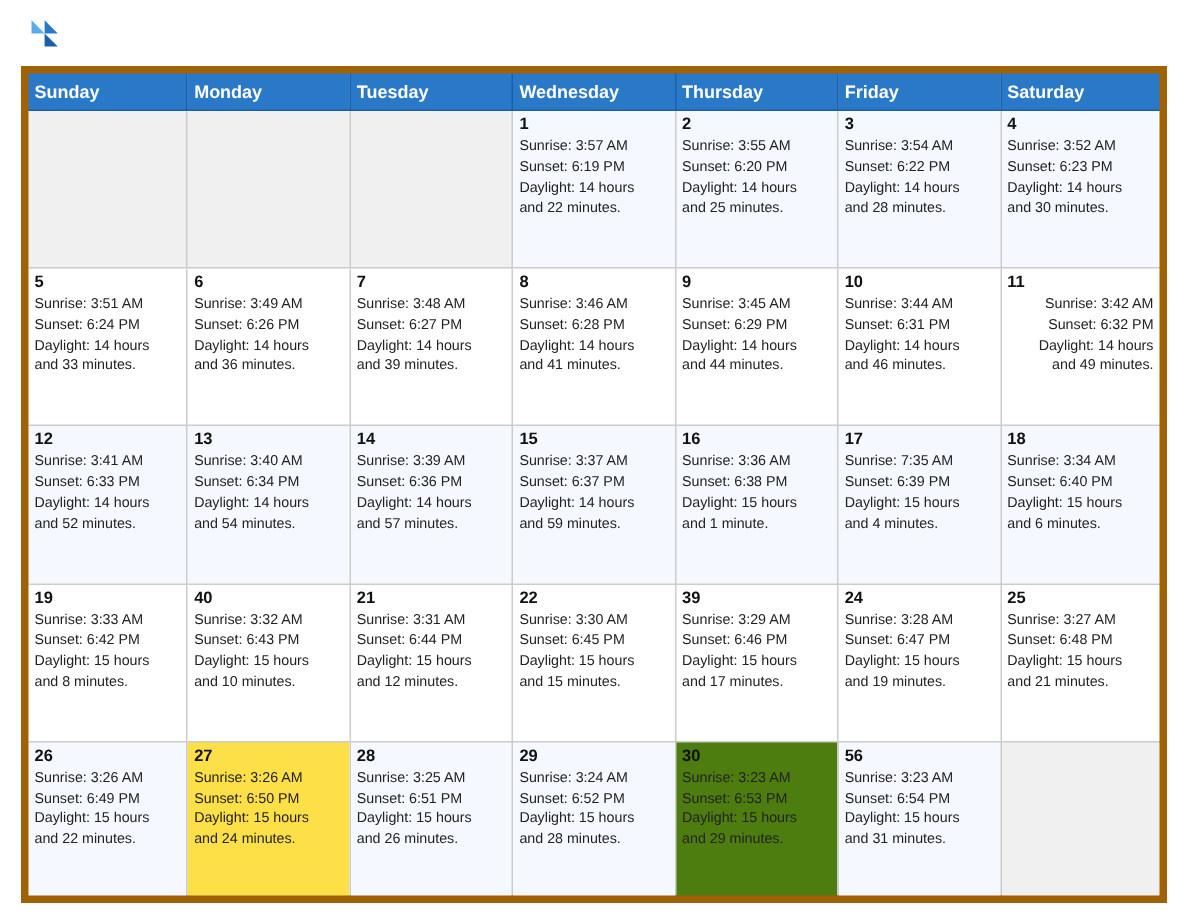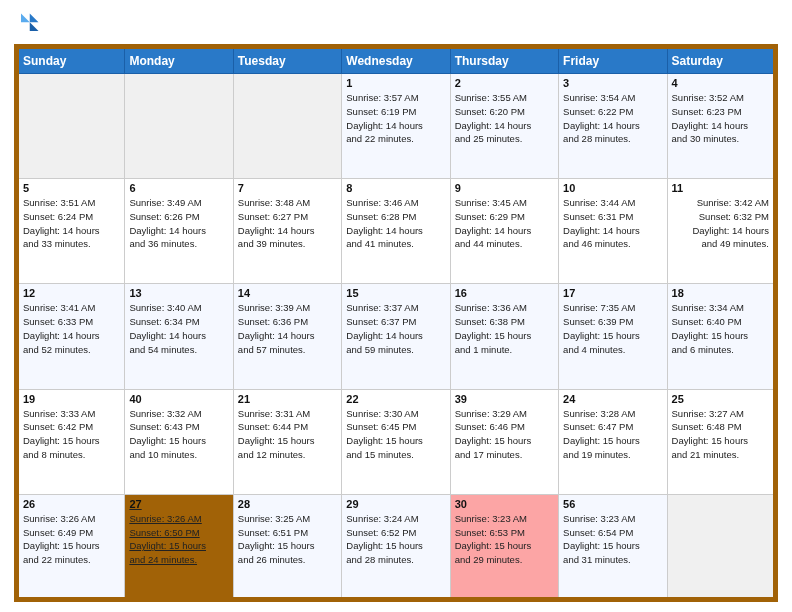--- a/index.html
+++ b/index.html
@@ -322,42 +322,42 @@
           </td>
         </tr>
         <tr>
           <td style="background: rgb(245, 248, 255);">
             <span class="day-number">26</span>
             <div class="day-info" style="white-space: pre-line;">Sunrise: 3:26 AM
 Sunset: 6:49 PM
 Daylight: 15 hours
 and 22 minutes.</div>
           </td>
-          <td style="background: #a16207; text-decoration: underline;">
+          <td style="background: #fde047;">
             <span class="day-number">27</span>
             <div class="day-info" style="white-space: pre-line;">Sunrise: 3:26 AM
 Sunset: 6:50 PM
 Daylight: 15 hours
 and 24 minutes.</div>
           </td>
           <td style="background: rgb(245, 248, 255);">
             <span class="day-number">28</span>
             <div class="day-info" style="white-space: pre-line;">Sunrise: 3:25 AM
 Sunset: 6:51 PM
 Daylight: 15 hours
 and 26 minutes.</div>
           </td>
           <td style="background: rgb(245, 248, 255);">
             <span class="day-number">29</span>
             <div class="day-info" style="white-space: pre-line;">Sunrise: 3:24 AM
 Sunset: 6:52 PM
 Daylight: 15 hours
 and 28 minutes.</div>
           </td>
-          <td style="background: #fca5a5;">
+          <td style="background: #4d7c0f;">
             <span class="day-number">30</span>
             <div class="day-info" style="white-space: pre-line;">Sunrise: 3:23 AM
 Sunset: 6:53 PM
 Daylight: 15 hours
 and 29 minutes.</div>
           </td>
           <td style="background: rgb(245, 248, 255);">
             <span class="day-number">56</span>
             <div class="day-info" style="white-space: pre-line;">Sunrise: 3:23 AM
 Sunset: 6:54 PM

